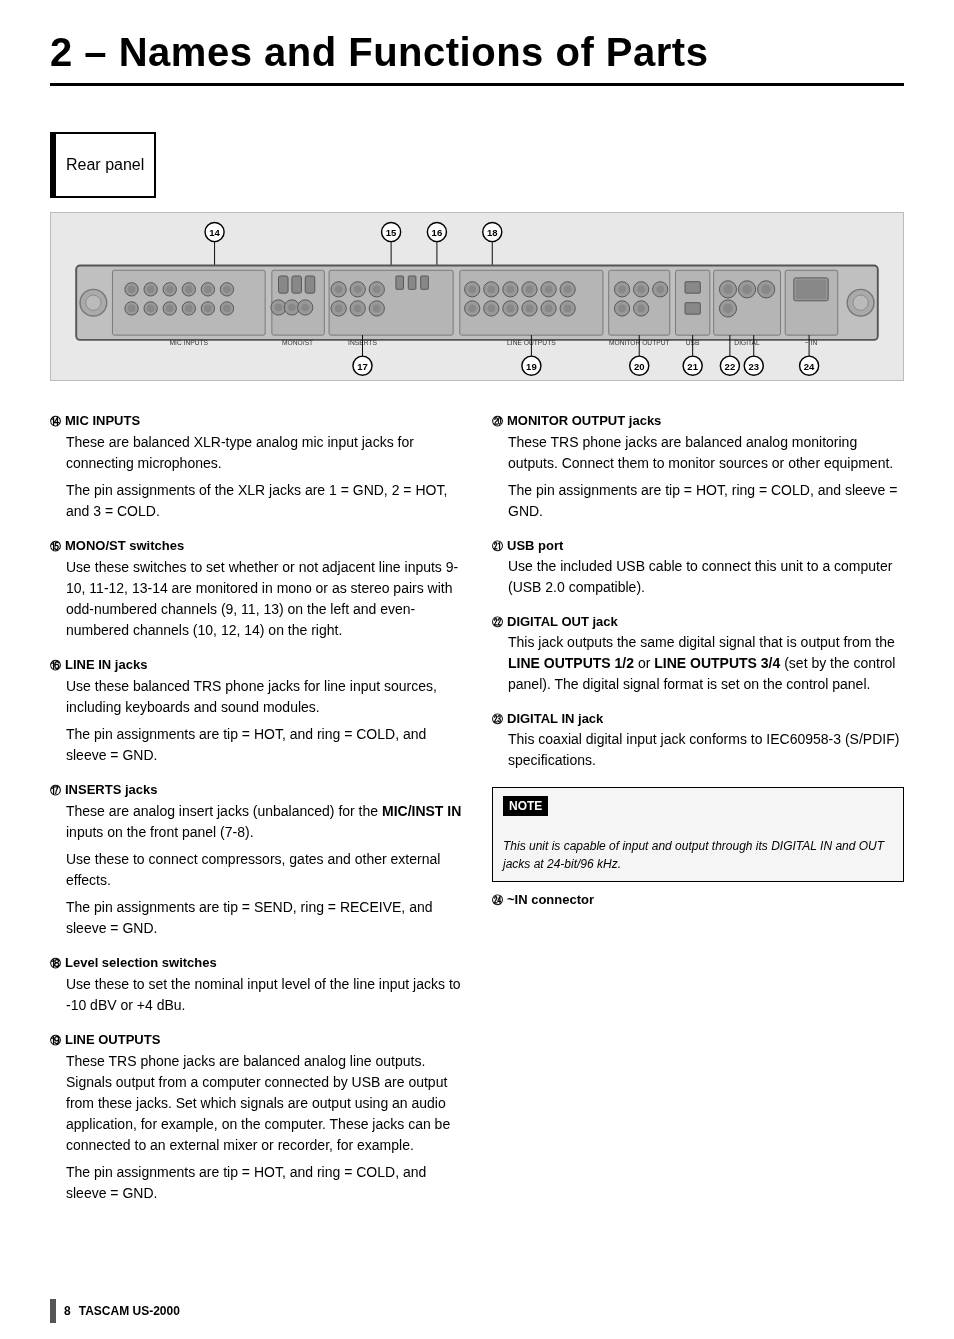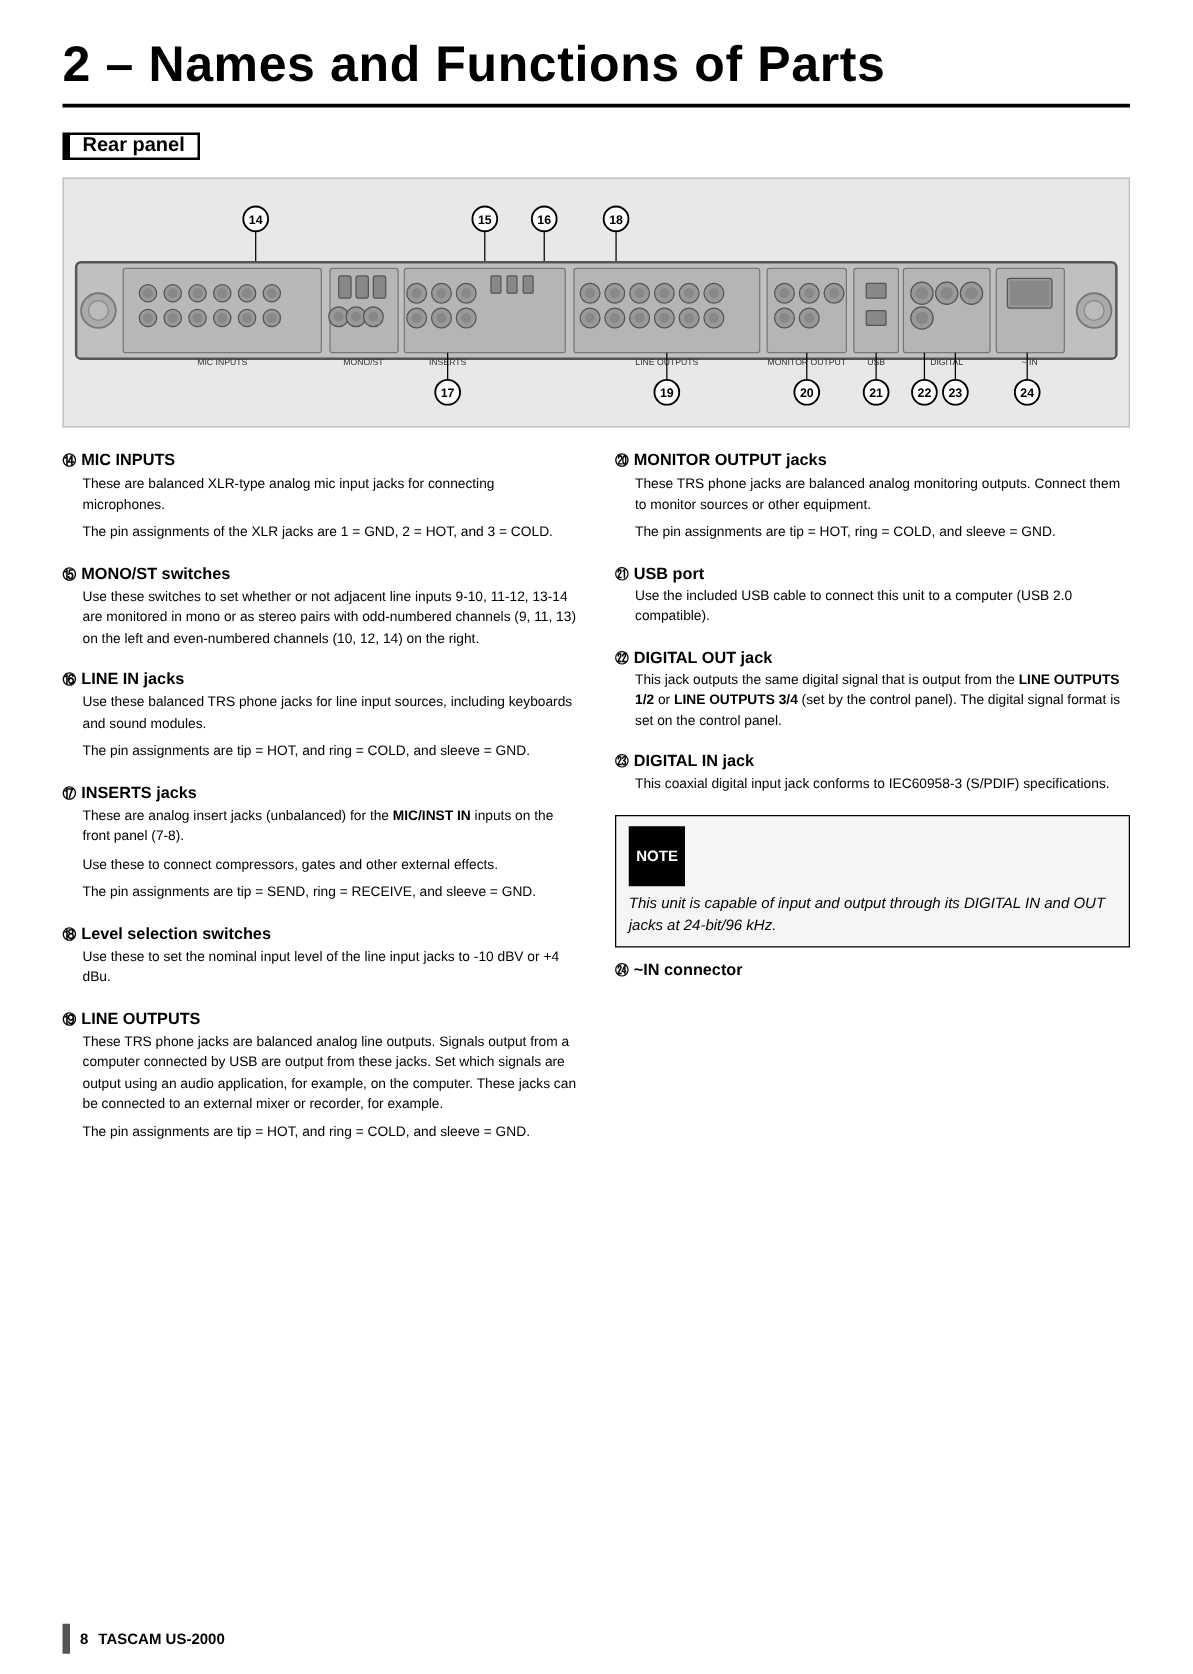--- a/index.html
+++ b/index.html
@@ -22,36 +22,37 @@
       font-size: 40px;
       font-weight: bold;
       border-bottom: 3px solid #000;
       padding-bottom: 8px;
       margin-bottom: 20px;
       letter-spacing: 0.5px;
     }
     
     .section-header {
       font-size: 16px;
-      font-weight: bold;
+      font-weight: normal;
       border: 2px solid #000;
       border-left: 6px solid #000;
-      padding: 0 10px;
+      padding: 22px 10px;
       margin-bottom: 14px;
       background: #fff;
       display: inline-block;
+      margin-top: 26px;
     }
     
     .rear-panel-container {
       border: 1px solid #bbb;
       background: #e8e8e8;
       width: 100%;
-      height: 200px;
+      height: 169px;
       position: relative;
-      margin-bottom: 18px;
+      margin-bottom: 32px;
       overflow: hidden;
     }
     
     .content-columns {
       display: flex;
       gap: 30px;
     }
     .col-left {
       flex: 1;
     }
@@ -72,21 +73,21 @@
       font-size: 11px;
       vertical-align: super;
       font-weight: bold;
     }
     .item-title {
       font-weight: bold;
       font-size: 13px;
     }
     .item-body {
       padding-left: 16px;
-      font-size: 11px;
+      font-size: 14px;
       line-height: 1.5;
     }
     .item-body p {
       margin-bottom: 6px;
     }
     
     .note-box {
       border: 1px solid #000;
       background: #f5f5f5;
       padding: 8px 10px;
@@ -94,23 +95,23 @@
       font-style: italic;
       font-size: 12px;
       line-height: 1.5;
     }
     .note-label {
       font-weight: bold;
       font-style: normal;
       font-size: 12px;
       background: #000;
       color: #fff;
-      padding: 15px 6px;
+      padding: 1px 6px;
       display: inline-block;
-      margin-bottom: 4px;
+      margin-bottom: 21px;
     }
     
     .footer {
       position: absolute;
       bottom: 16px;
       left: 50px;
       font-size: 12px;
       font-weight: bold;
       display: flex;
       align-items: center;

